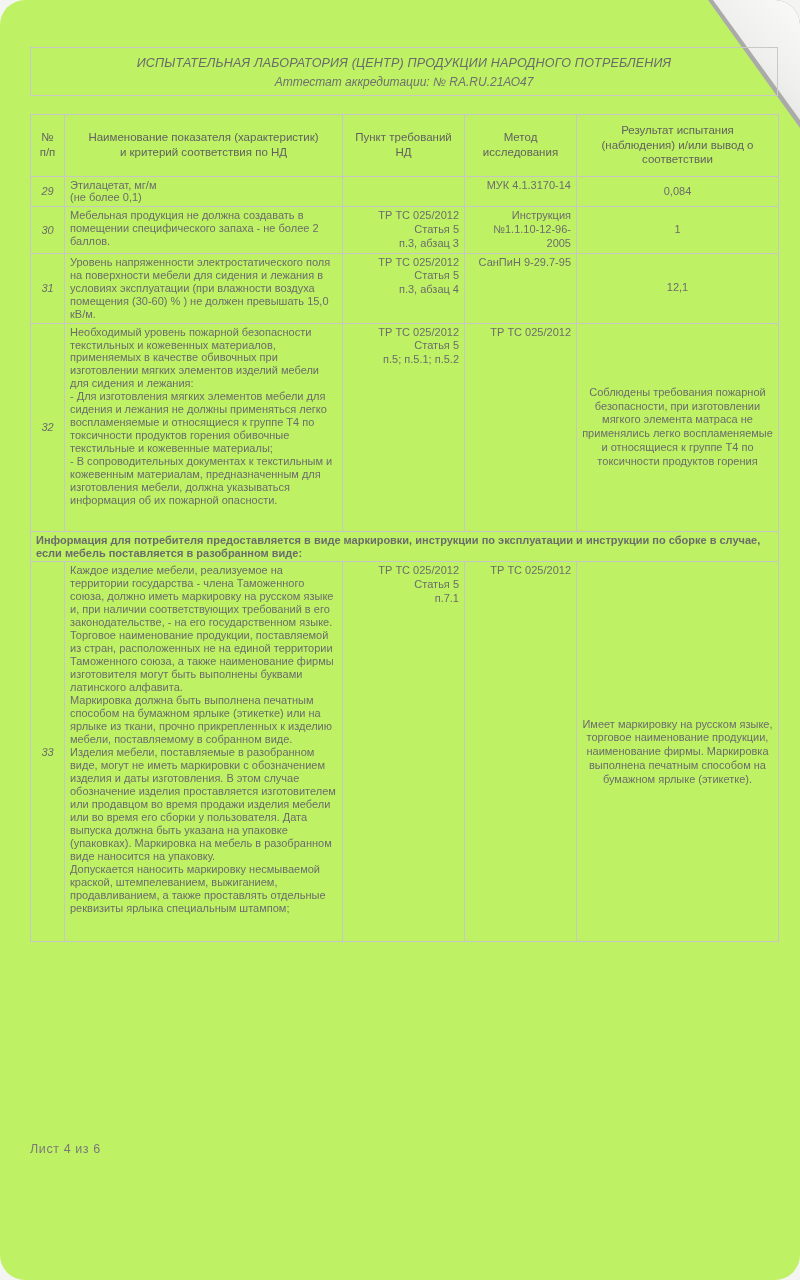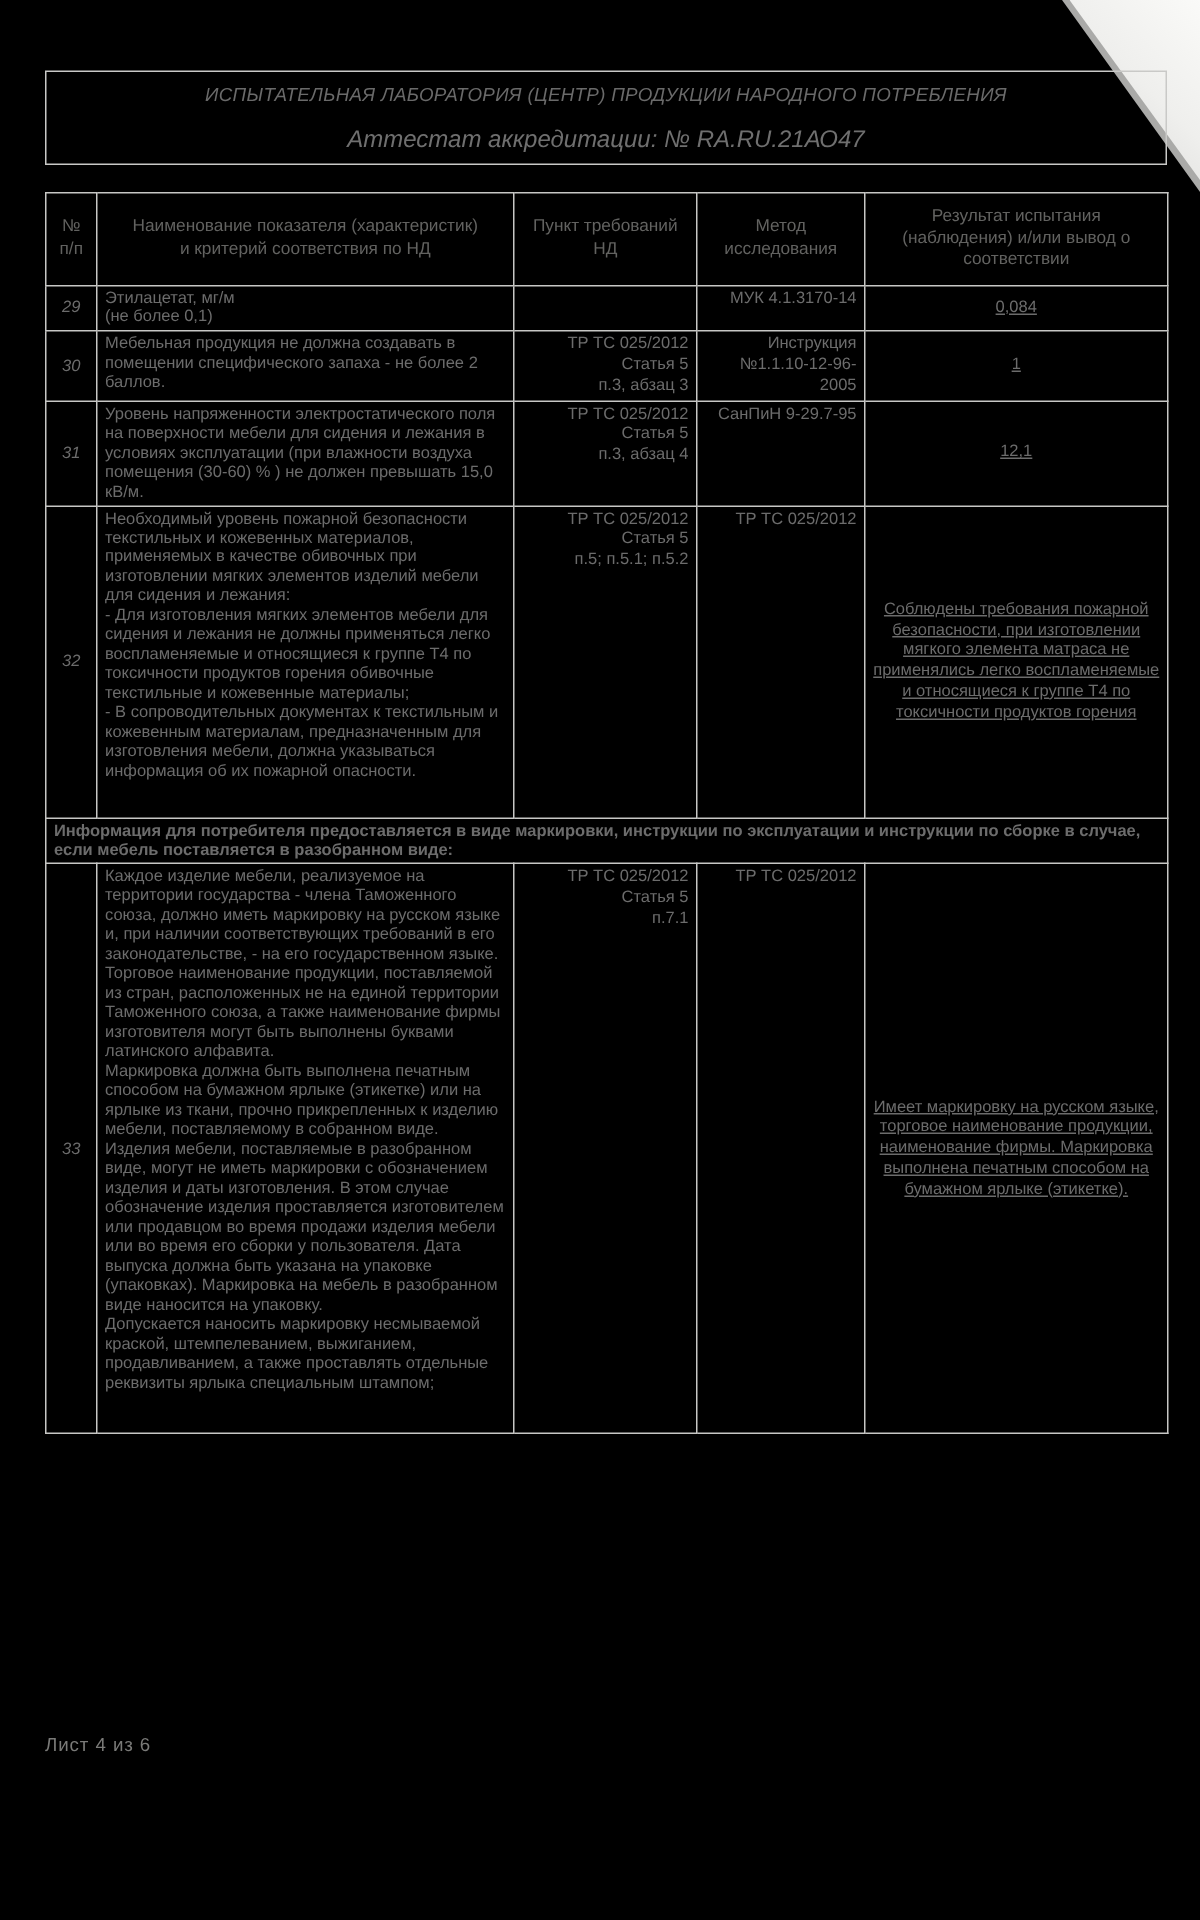--- a/index.html
+++ b/index.html
@@ -6,23 +6,24 @@
   html,body{margin:0;padding:0;}
   body{
     width:800px;height:1280px;
     background:#f4f4f2;
     font-family:"Liberation Sans","DejaVu Sans",sans-serif;
     -webkit-font-smoothing:antialiased;
   }
   .page{
     position:relative;
     width:800px;height:1280px;
-    background:#000000;
+    background:#bef264;
     overflow:hidden;
     color:#6c6c6c;
+    border-radius:25px;
   }
   
   .fold-back{
     position:absolute;top:0;right:0;
     width:92px;height:128px;
     background:#aaaaa8;
     clip-path:polygon(0 0,100% 0,100% 100%);
   }
   .fold-face{
     position:absolute;top:0;right:0;
@@ -43,22 +44,22 @@
   }
   .lab-name{
     font-style:italic;
     font-size:12.5px;
     line-height:1.32;
     color:#6a6a6a;
     letter-spacing:.2px;
   }
   .accreditation{
     font-style:italic;
-    font-size:16px;
-    margin-top:13px;
+    font-size:12px;
+    margin-top:3px;
     color:#6f6f6f;
   }
   .protocol-box{
     border:1px solid #c9c9c7;
     border-top:none;
     padding:5px 8px;
     text-align:center;
     font-size:12px;
     color:#666664;
   }
@@ -113,21 +114,20 @@
   td.col-method{
     text-align:right;
     vertical-align:top;
     line-height:1.25;
     padding-top:3px;
   }
   td.col-result{
     text-align:center;
     vertical-align:middle;
     line-height:1.25;
-    text-decoration:underline;
   }
   td.section-note{
     font-weight:bold;
     font-size:11.5px;
     color:#5f5f5d;
     line-height:1.18;
     padding:2px 4px;
     vertical-align:middle;
   }
   .footer{

